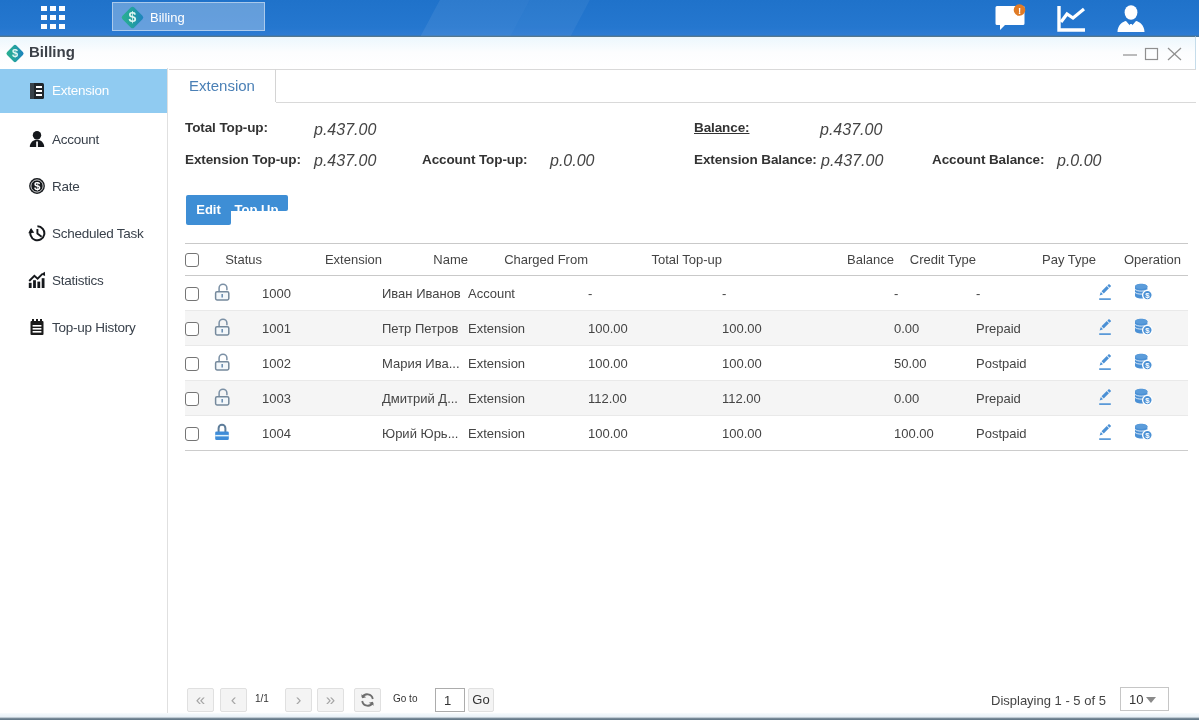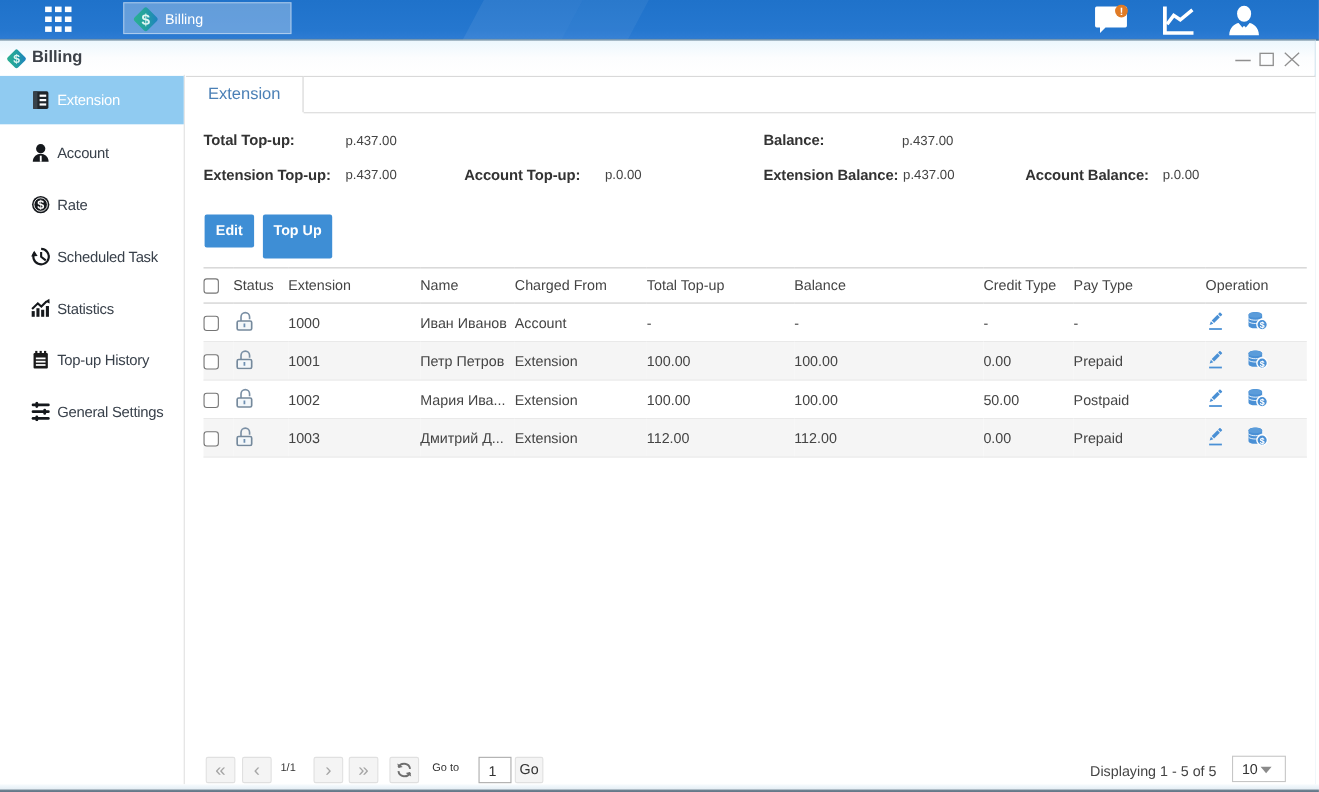--- a/index.html
+++ b/index.html
@@ -37,30 +37,30 @@
 
 
 #content { position:absolute; left:169px; top:32px; width:1027px; height:644px; background:#fff; }
 #tab { position:absolute; left:0; top:0; width:107px; height:33px; background:#fff;
   border-top:1px solid #d9d9d9; border-right:1px solid #d4d4d4; text-align:center; line-height:32px;
   font-size:15px; color:#4b80b6; z-index:2; }
 #tabstrip-top { position:absolute; left:107px; top:0; width:920px; height:1px; background:#d9d9d9; }
 #tabstrip-bot { position:absolute; left:107px; top:33px; width:920px; height:1px; background:#d9d9d9; }
 
 .lab { position:absolute; font-size:13.5px; letter-spacing:-0.1px; font-weight:bold; color:#333; }
-.val { position:absolute; font-size:12px; color:#444; }
+.val { position:absolute; font-size:16px; color:#444;font-style:italic; }
 
 .btn { position:absolute; background:#3e8ed5; color:#fff; font-size:13px; font-weight:bold;
   text-align:center; line-height:30px; border-radius:2px; }
 
 
 #tbl { position:absolute; left:16px; top:174px; width:1003px; }
 #tbl table { border-collapse:collapse; table-layout:fixed; width:1003px; font-size:13px; color:#444; }
 #tbl th { font-weight:normal; font-size:13px; color:#444; height:32px;
-  border-top:1px solid #c9c9c9; border-bottom:1px solid #c9c9c9; text-align:left; }
+  border-top:1px solid #c9c9c9; border-bottom:1px solid #c9c9c9; text-align:right; }
 #tbl td { height:35px; border-bottom:1px solid #e9e9e9; text-align:left; }
 #tbl td:last-child, #tbl th:last-child { padding-right:7px; }
 #tbl tr.alt td { background:#f5f5f5; }
 #tbl tr.last td { border-bottom:1px solid #cccccc; }
 .cb { display:inline-block; width:14px; height:14px; border:1.5px solid #757575; border-radius:3px; background:#fff; vertical-align:middle; }
 
 
 .pgbtn { position:absolute; top:619px; width:27px; height:24px; background:#f4f4f4; border:1px solid #e0e0e0;
   border-radius:2px; text-align:center; color:#a6a6a6; font-size:17px; line-height:21px; }
 .pgtxt { position:absolute; top:624px; font-size:10px; color:#333; }
@@ -233,55 +233,44 @@
               <rect x="2.5" y="3" width="13" height="14" rx="1" fill="#1b1b1b"></rect>
               <rect x="4" y="1" width="2" height="4" fill="#1b1b1b"></rect>
               <rect x="8" y="1" width="2" height="4" fill="#1b1b1b"></rect>
               <rect x="12" y="1" width="2" height="4" fill="#1b1b1b"></rect>
               <rect x="4.6" y="7" width="8.8" height="1.6" fill="#fff"></rect>
               <rect x="4.6" y="10" width="8.8" height="1.6" fill="#fff"></rect>
               <rect x="4.6" y="13" width="8.8" height="1.6" fill="#fff"></rect>
             </svg>
             <span class="txt">Top-up History</span>
           </div>
-        <div class="sbitem">
-            <svg width="18" height="18" viewBox="0 0 18 18">
-              <rect x="0.8" y="1.8" width="16.4" height="2.5" rx="1.2" fill="#15181c"></rect>
-              <rect x="0.8" y="8" width="16.4" height="2.5" rx="1.2" fill="#15181c"></rect>
-              <rect x="0.8" y="14.2" width="16.4" height="2.5" rx="1.2" fill="#15181c"></rect>
-              <rect x="4.2" y="0.3" width="2.5" height="5.5" rx="1.2" fill="#15181c"></rect>
-              <rect x="11.4" y="6.5" width="2.5" height="5.5" rx="1.2" fill="#15181c"></rect>
-              <rect x="4.2" y="12.7" width="2.5" height="5.3" rx="1.2" fill="#15181c"></rect>
-            </svg>
-            <span class="txt">General Settings</span>
-          </div>
       </div>
     </div>
 
     <div id="content">
       <div id="tab">Extension</div>
       <div id="tabstrip-top"></div>
       <div id="tabstrip-bot"></div>
 
       <span class="lab" style="left:16px; top:51px;">Total Top-up:</span>
       <span class="val" style="left:145px; top:52px;">p.437.00</span>
-      <span class="lab" style="left:525px; top:51px;">Balance:</span>
+      <span class="lab" style="left:525px; top:51px;text-decoration:underline;">Balance:</span>
       <span class="val" style="left:651px; top:52px;">p.437.00</span>
 
       <span class="lab" style="left:16px; top:83px;">Extension Top-up:</span>
       <span class="val" style="left:145px; top:83px;">p.437.00</span>
       <span class="lab" style="left:253px; top:83px;">Account Top-up:</span>
       <span class="val" style="left:381px; top:83px;">p.0.00</span>
       <span class="lab" style="left:525px; top:83px;">Extension Balance:</span>
       <span class="val" style="left:652px; top:83px;">p.437.00</span>
       <span class="lab" style="left:763px; top:83px;">Account Balance:</span>
       <span class="val" style="left:888px; top:83px;">p.0.00</span>
 
       <div class="btn" style="left:17px; top:126px; width:45px; height:30px;">Edit</div>
-      <div class="btn" style="left:70px; top:126px; width:63px; height:40px;">Top Up</div>
+      <div class="btn" style="left:56px; top:126px; width:63px; height:16px;">Top Up</div>
 
       <div id="tbl">
         <table>
           <colgroup>
             <col style="width:27px">
               <col style="width:50px">
               <col style="width:120px">
               <col style="width:86px">
             <col style="width:120px">
               <col style="width:134px">
@@ -380,20 +369,41 @@
                 <td>Prepaid</td>
             <td>
               <svg width="19" height="19" style="margin-right:14px">
                     <use href="#ic-edit"></use>
                   </svg>
               <svg width="20" height="19">
                     <use href="#ic-coins"></use>
                   </svg>
             </td>
           </tr>
+          <tr class="last">
+            <td style="text-align:left"><span class="cb"></span></td>
+            <td><svg width="19" height="19">
+                    <use href="#ic-lock-closed"></use>
+                  </svg></td>
+            <td>1004</td>
+                <td>Юрий Юрь...</td>
+                <td>Extension</td>
+                <td>100.00</td>
+                <td>100.00</td>
+                <td>100.00</td>
+                <td>Postpaid</td>
+            <td>
+              <svg width="19" height="19" style="margin-right:14px">
+                    <use href="#ic-edit"></use>
+                  </svg>
+              <svg width="20" height="19">
+                    <use href="#ic-coins"></use>
+                  </svg>
+            </td>
+          </tr>
         </tbody>
           </table>
       </div>
 
       <div class="pgbtn" style="left:18px;">«</div>
       <div class="pgbtn" style="left:51px;">‹</div>
       <span class="pgtxt" style="left:86px;">1/1</span>
       <div class="pgbtn" style="left:116px;">›</div>
       <div class="pgbtn" style="left:148px;">»</div>
       <div class="pgbtn" style="left:185px;">

